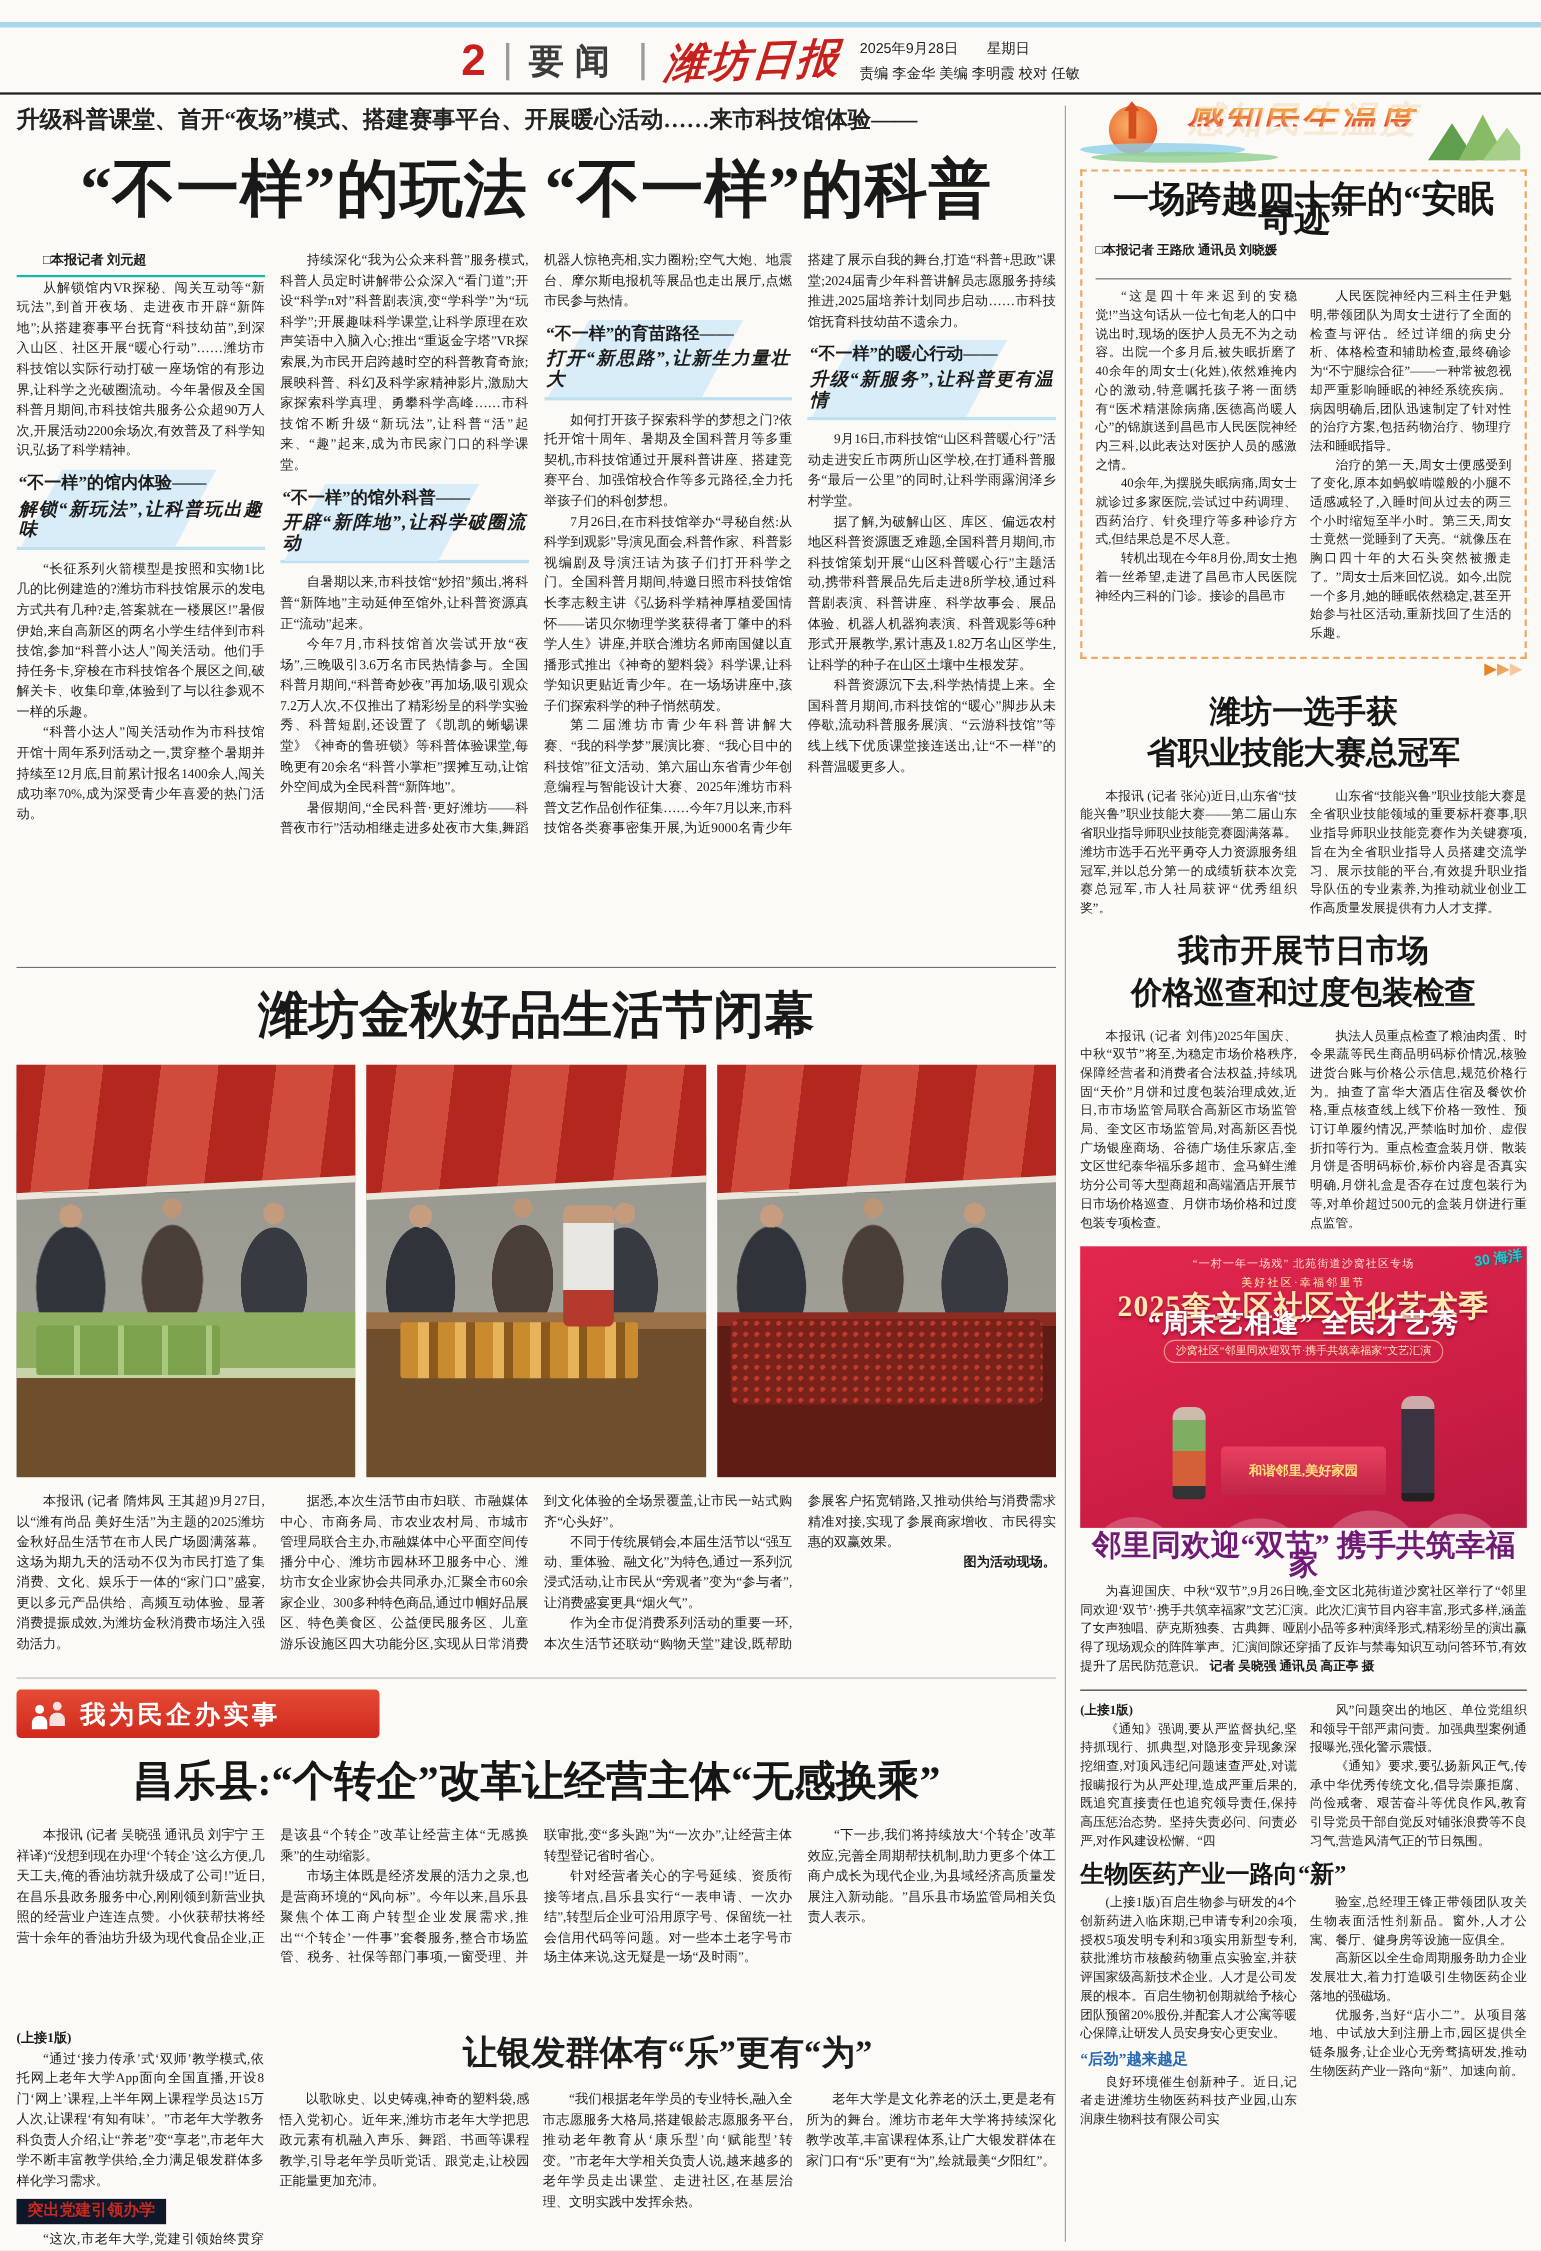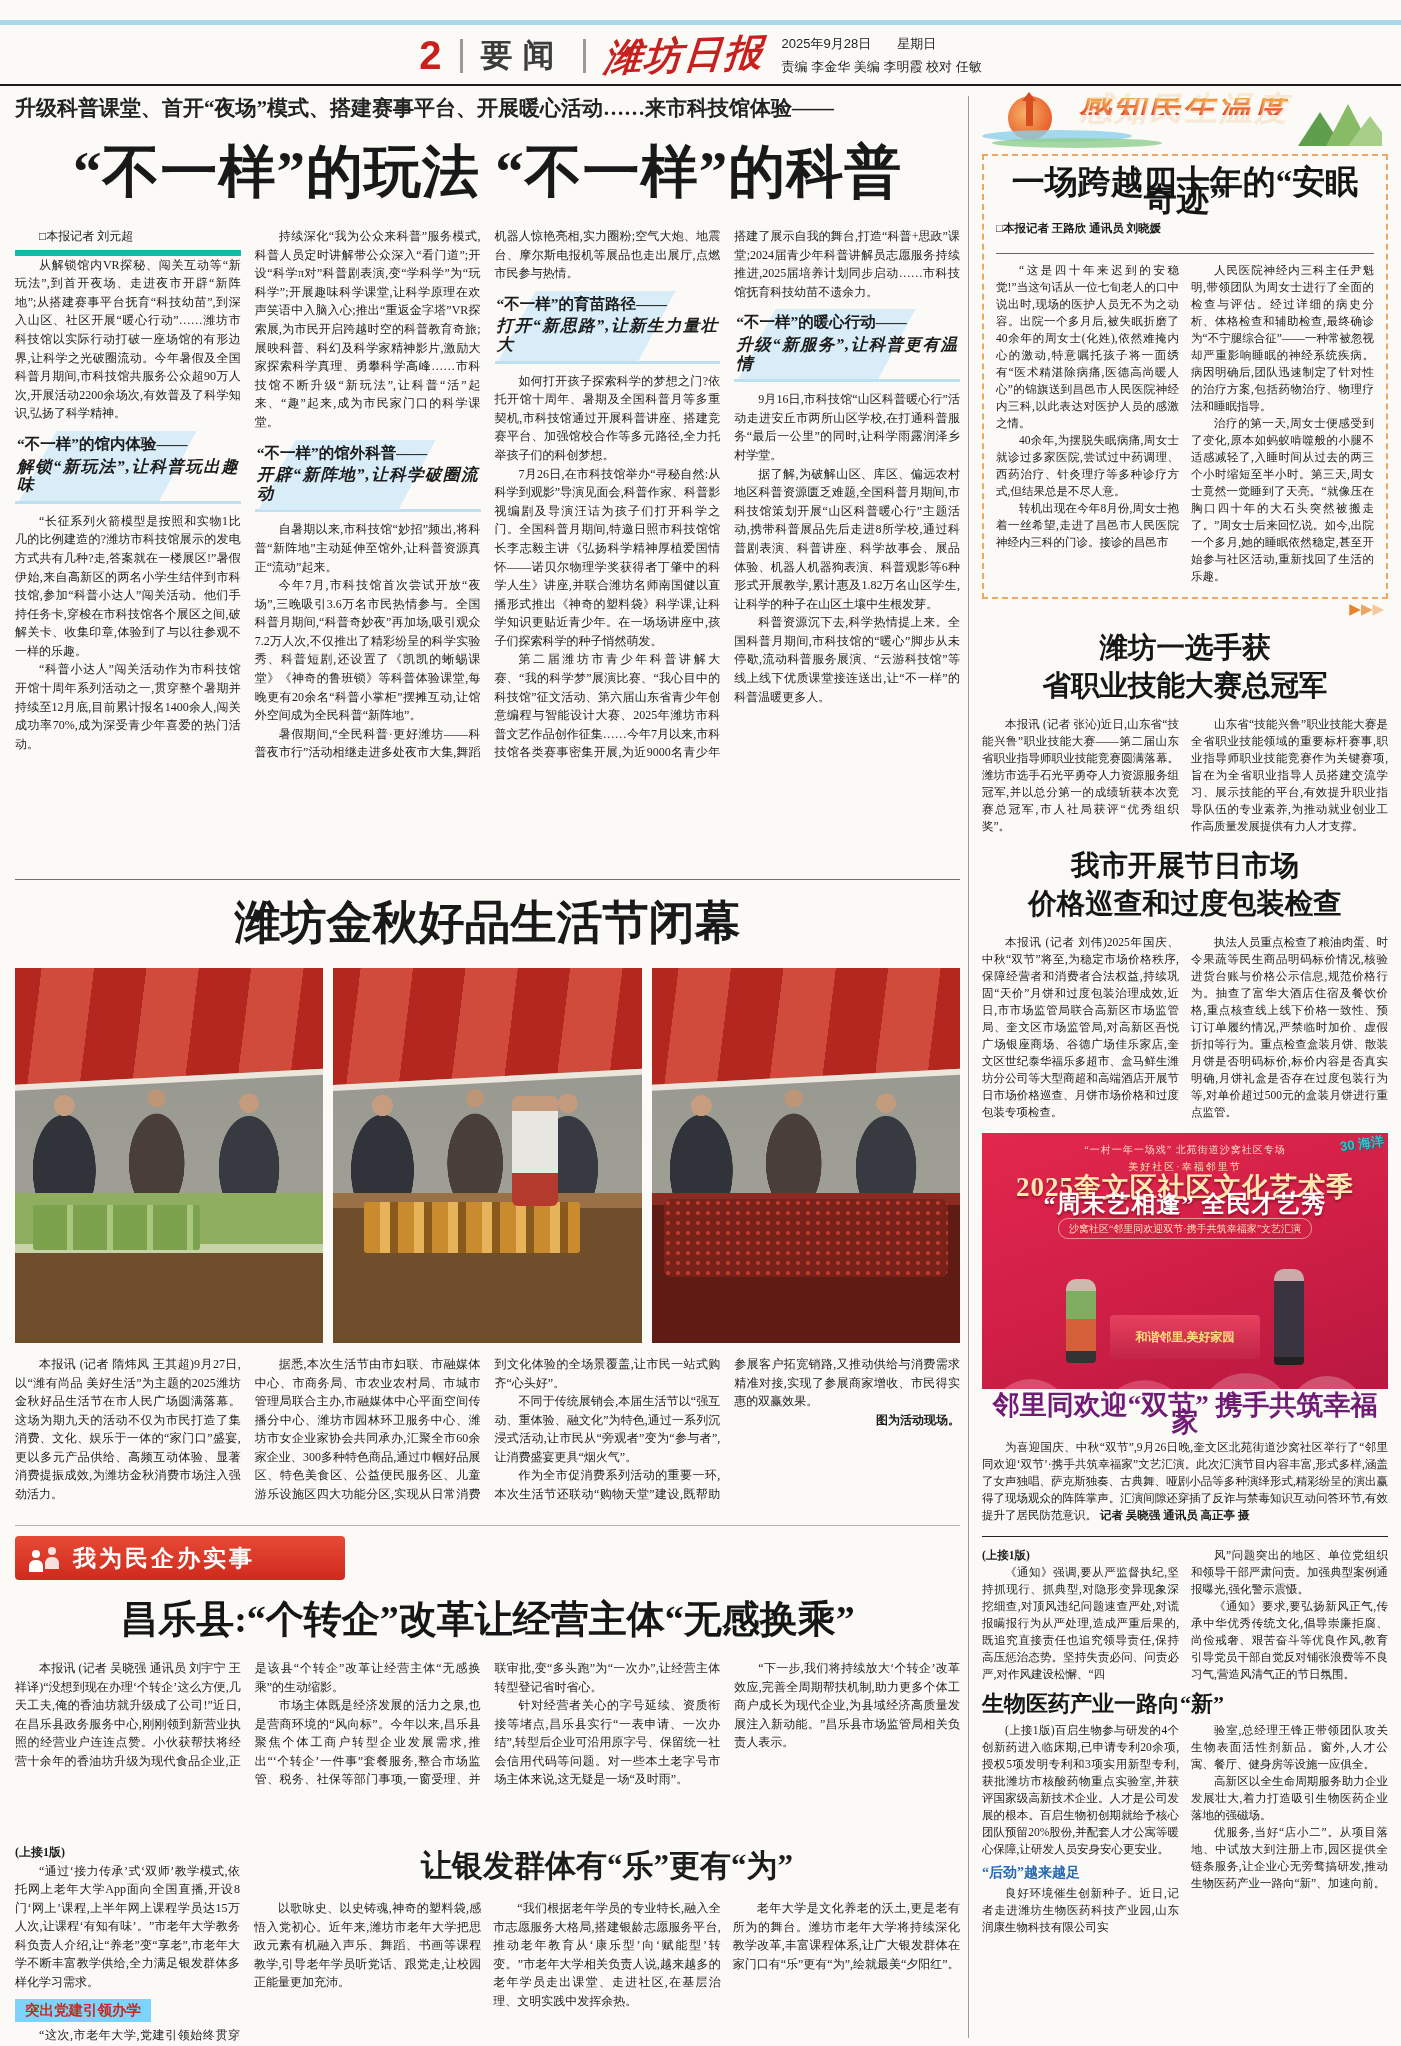--- a/index.html
+++ b/index.html
@@ -17,21 +17,21 @@
   .hd .dates .d1 b{margin-left:26px;font-weight:normal;}
   .headrule{position:absolute;top:84px;left:0;right:0;height:2px;background:#1b1b1b;}
   .vdivider{position:absolute;top:96px;bottom:8px;left:968px;width:1px;background:#9b9b9b;}
   
   .main{position:absolute;left:15px;top:94px;width:945px;}
   .kicker{font-size:21px;font-weight:bold;color:#222;}
   .lead-h{font-size:57px;font-weight:900;text-align:center;margin:12px 0 16px;letter-spacing:1px;color:#191919;}
   .body-cols{column-gap:14px;text-align:justify;}
   .lead-body{column-count:4;font-size:12px;line-height:18.6px;height:640px;overflow:hidden;}
   p.np{margin:0;text-indent:2em;}
-  .byline{font-weight:normal;text-indent:0;margin:0 0 6px;border-bottom:6px solid #14b8a6;padding-bottom:4px;}
+  .byline{font-weight:bold;text-indent:0;margin:0 0 6px;border-bottom:2px solid #14b8a6;padding-bottom:4px;}
   .sub{position:relative;margin:8px 0;padding:4px 2px 6px;border-bottom:3px solid #bfe0ef;break-inside:avoid;z-index:0;}
   .sub::before{content:"";position:absolute;left:10%;top:0;width:62%;height:100%;background:#d9edf8;transform:skewX(-28deg);z-index:-1;}
   .sub .t{font-weight:bold;font-size:15.5px;display:block;}
   .sub .s{font-weight:bold;font-size:16.5px;font-style:italic;display:block;margin-top:4px;letter-spacing:1px;}
   .rule1{border:0;border-top:1px solid #6f6f6f;margin:12px 0;}
   .rule2{border:0;border-top:1px solid #b5b5b5;margin:10px 0;}
   .aut-h{font-size:46px;font-weight:900;text-align:center;margin:6px 0 14px;color:#191919;}
   .photos{display:flex;gap:10px;}
   .ph{position:relative;flex:1;height:375px;overflow:hidden;background:linear-gradient(180deg,#d4d6cf 0%,#bfc2b8 16%,#96978f 17%,#a8a69b 100%);}
   .ph .canopy{position:absolute;top:-6px;left:-8%;width:118%;height:33%;
@@ -64,21 +64,21 @@
   .mq-banner .ppl i::before{content:"";position:absolute;top:-10px;left:3px;width:8px;height:8px;background:#fff;border-radius:50%;}
   .mq-banner .ppl i.a{left:0;}
   .mq-banner .ppl i.b{left:16px;bottom:3px;opacity:.85;}
   .mq-banner .txt{color:#fff;font-size:23px;font-weight:900;letter-spacing:3px;font-family:"Liberation Sans",sans-serif;}
   .mq-h{font-size:38px;font-weight:900;text-align:center;margin:14px 0;color:#161616;}
   .mq-body{column-count:4;font-size:12px;line-height:18.5px;height:170px;overflow:hidden;}
   
   .strip{display:flex;gap:14px;margin-top:14px;}
   .strip .c1{width:225px;flex:none;font-size:12px;line-height:18.5px;text-align:justify;}
   .cont-tag{font-weight:bold;}
-  .red-sub{display:inline-block;color:#c52a1f;background:#7dd3fc;font-weight:bold;font-size:14.5px;padding:2px 10px;margin:8px 0 4px;}
+  .red-sub{display:inline-block;color:#c52a1f;background:#0f172a;font-weight:bold;font-size:14.5px;padding:2px 10px;margin:8px 0 4px;}
   .sen{flex:1;}
   .sen-h{font-size:31px;font-weight:900;text-align:center;margin:2px 0 12px;}
   .sen-body{column-count:3;font-size:12px;line-height:18.5px;height:210px;overflow:hidden;text-align:justify;}
   
   .aside{position:absolute;left:982px;top:94px;width:406px;font-size:11.5px;line-height:17px;}
   .rb{position:relative;height:56px;margin-bottom:4px;}
   .rb .sun{position:absolute;left:26px;top:2px;width:44px;height:44px;border-radius:50%;
       background:radial-gradient(circle at 40% 40%,#f7b267,#e85d2a 75%);}
   .rb .tower{position:absolute;left:44px;top:6px;width:7px;height:26px;background:#d54d20;}
   .rb .tower::before{content:"";position:absolute;top:-8px;left:-4px;border-left:7px solid transparent;border-right:7px solid transparent;border-bottom:9px solid #d54d20;}

